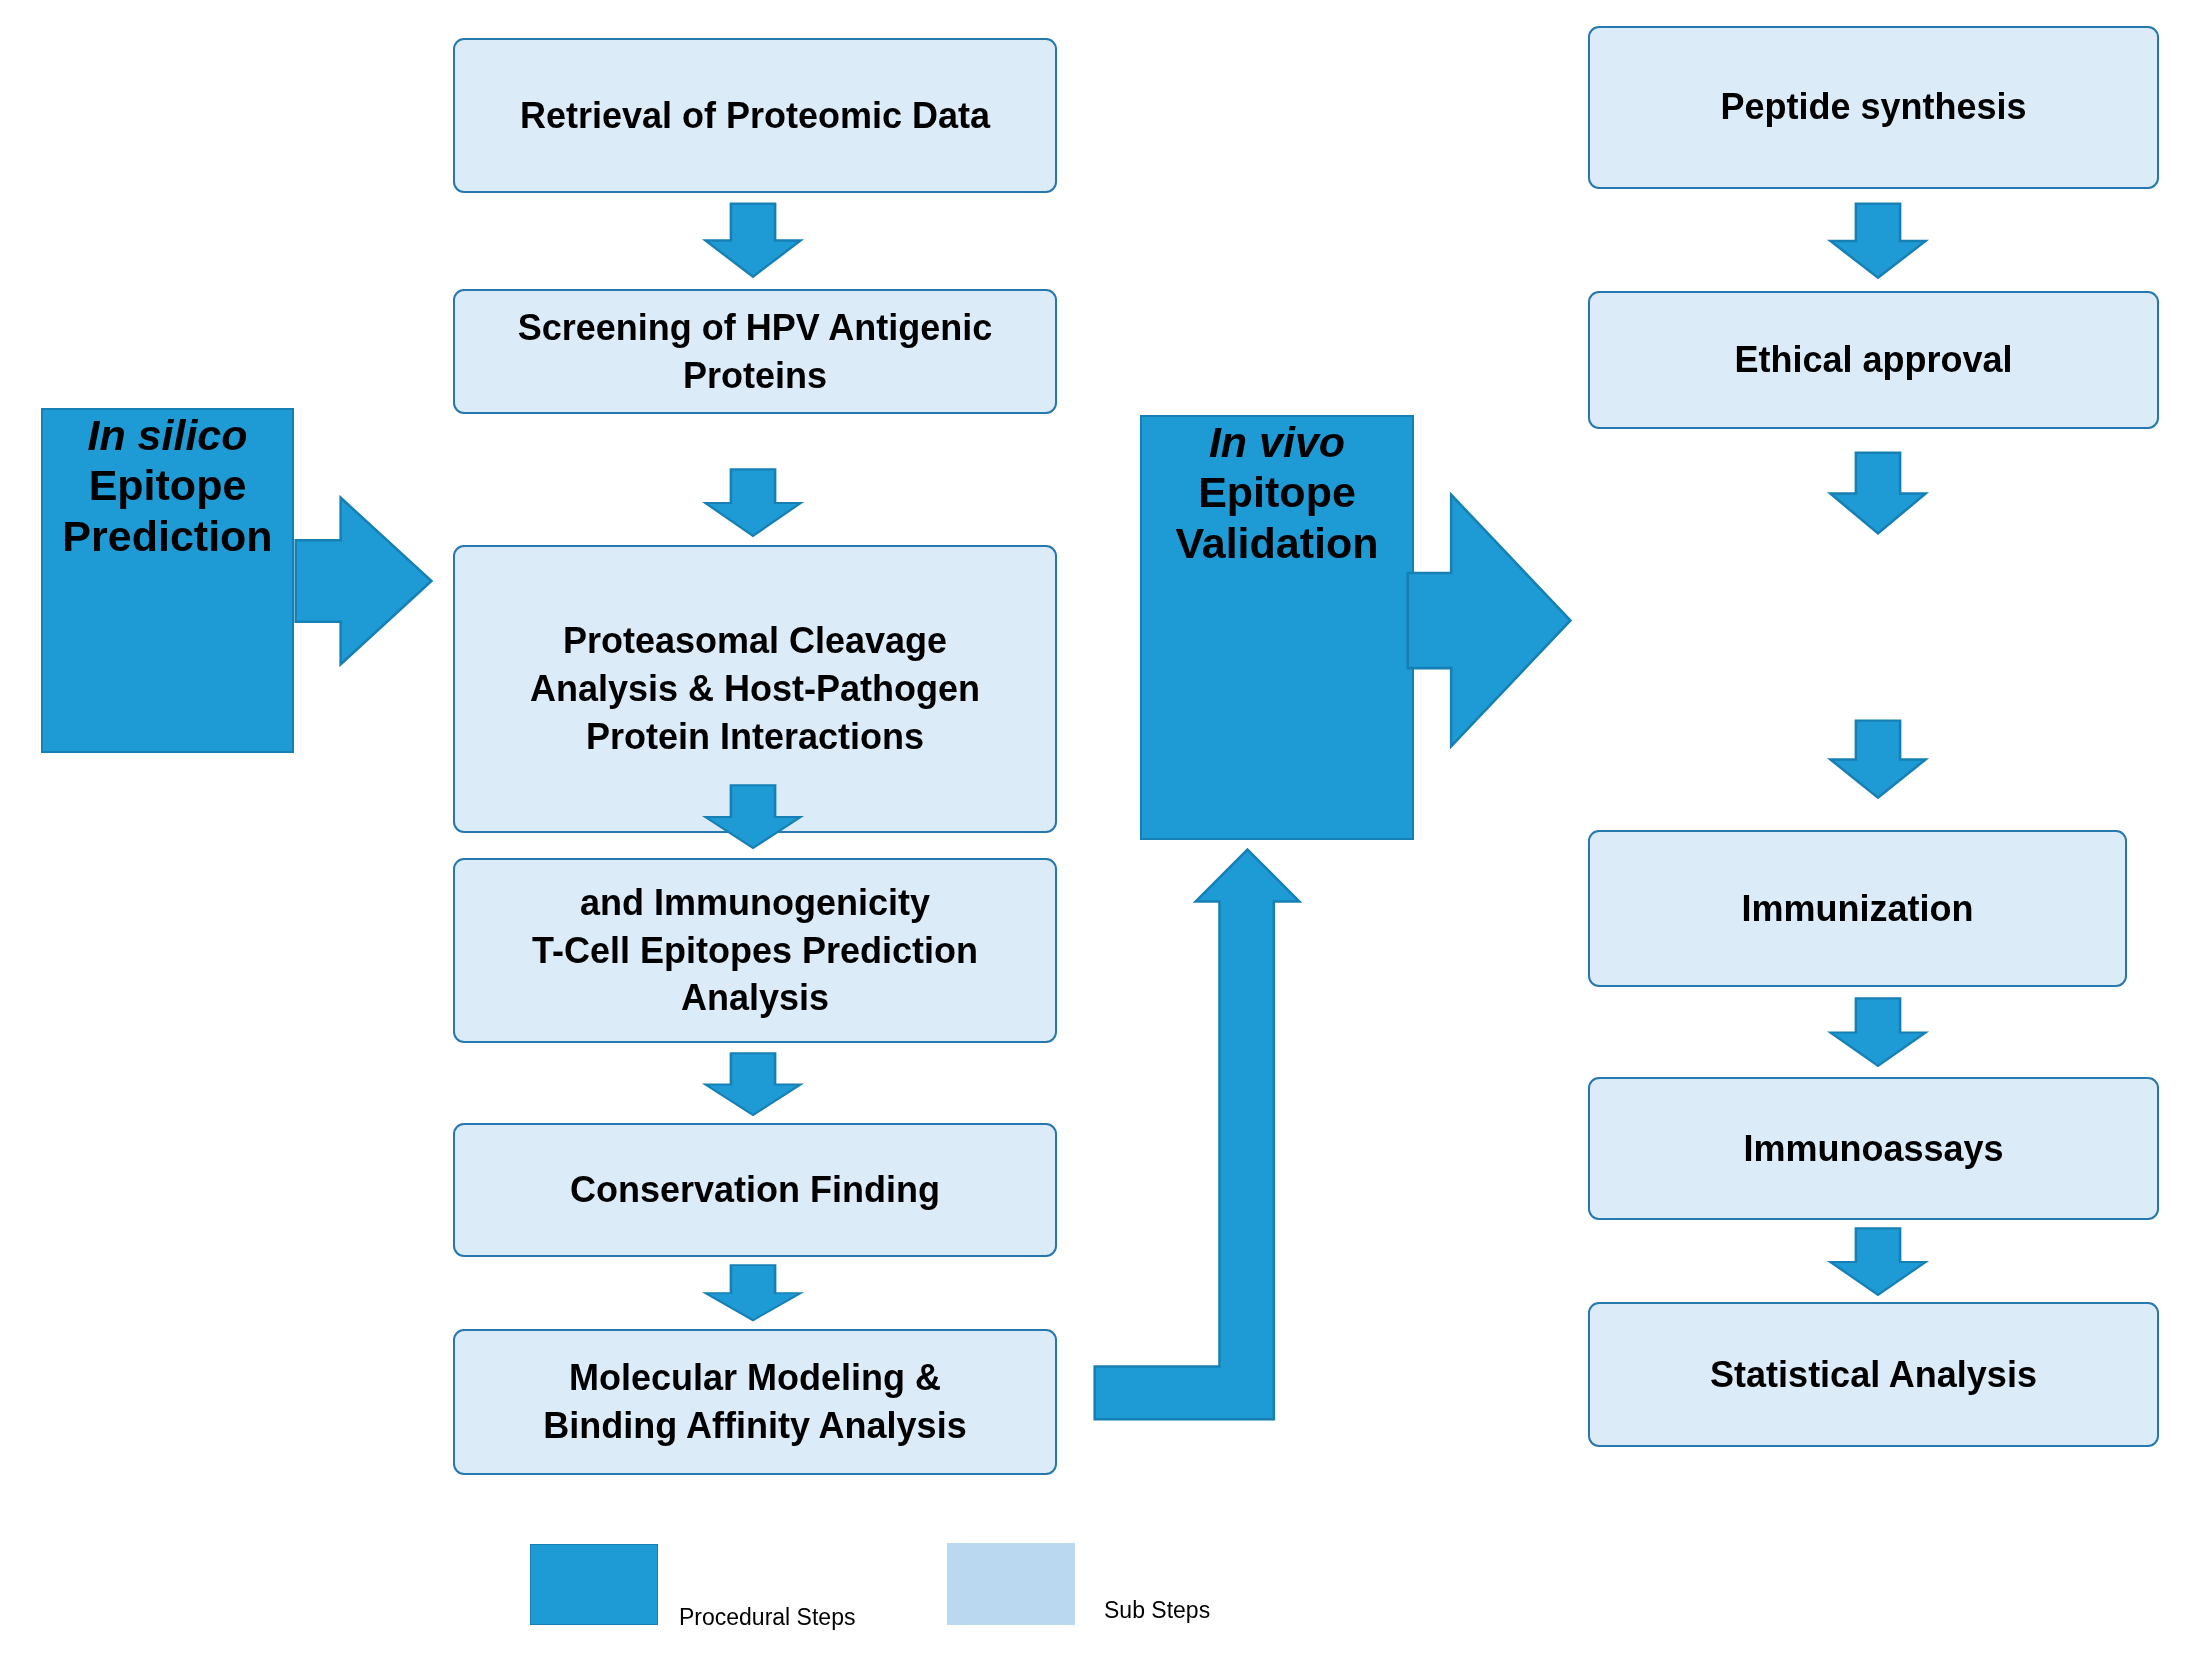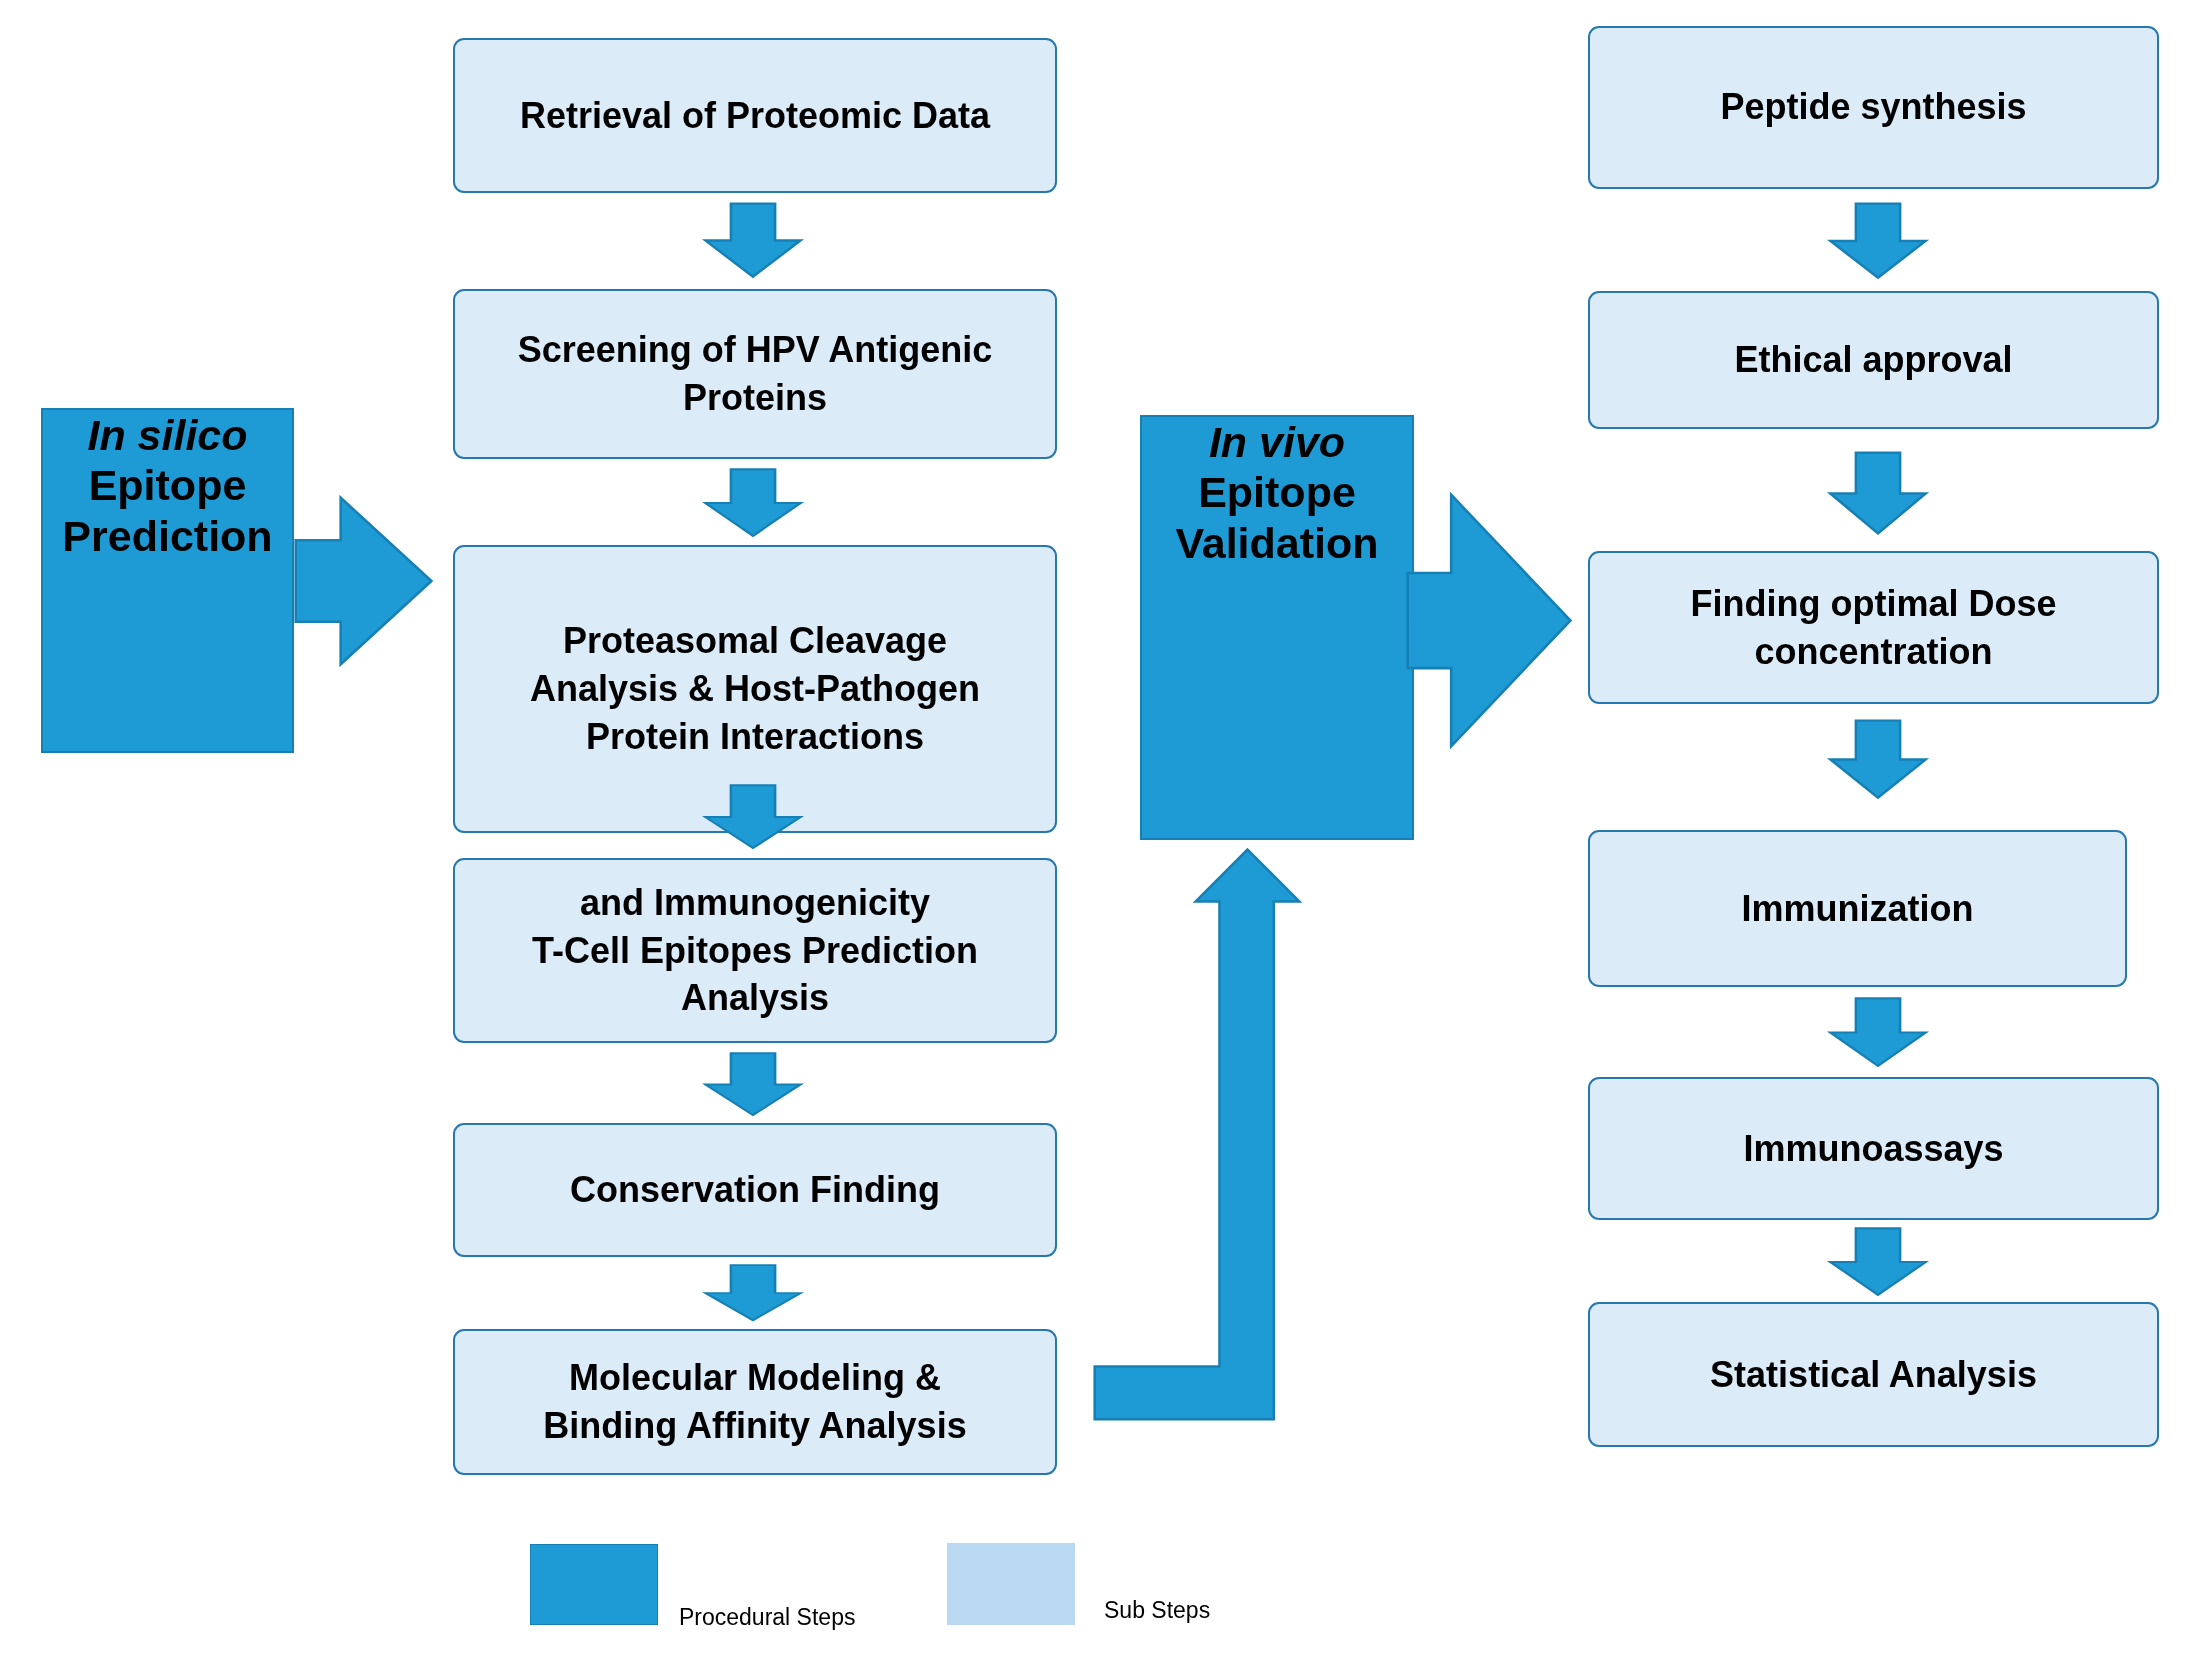--- a/index.html
+++ b/index.html
@@ -82,21 +82,21 @@
     <polygon points="2,52 55,52 55,2 162,100 55,198 55,148 2,148"></polygon>
   </svg>
 
   <div class="substep" style="left:453px;top:38px;width:604px;height:155px">
     <span class="line">Retrieval of Proteomic Data</span>
   </div>
   <svg class="block-arrow" style="left:702px;top:202px;width:102px;height:77px" viewBox="0 0 120 100" preserveAspectRatio="none">
     <polygon points="34,2 86,2 86,50 116,50 60,97 4,50 34,50"></polygon>
   </svg>
 
-  <div class="substep" style="left:453px;top:289px;width:604px;height:170px">
+  <div class="substep" style="left:453px;top:289px;width:604px;height:125px">
     <span class="line">Screening of HPV Antigenic</span>
     <span class="line">Proteins</span>
   </div>
   <svg class="block-arrow" style="left:702px;top:468px;width:102px;height:70px" viewBox="0 0 120 100" preserveAspectRatio="none">
     <polygon points="34,2 86,2 86,50 116,50 60,97 4,50 34,50"></polygon>
   </svg>
 
   <div class="substep" style="left:453px;top:545px;width:604px;height:288px">
     <span class="line">Proteasomal Cleavage</span>
     <span class="line">Analysis &amp; Host-Pathogen</span>
@@ -147,24 +147,20 @@
     <polygon points="34,2 86,2 86,50 116,50 60,97 4,50 34,50"></polygon>
   </svg>
 
   <div class="substep" style="left:1588px;top:291px;width:571px;height:138px">
     <span class="line">Ethical approval</span>
   </div>
   <svg class="block-arrow" style="left:1827px;top:451px;width:102px;height:85px" viewBox="0 0 120 100" preserveAspectRatio="none">
     <polygon points="34,2 86,2 86,50 116,50 60,97 4,50 34,50"></polygon>
   </svg>
 
-  <div class="substep" style="left:1588px;top:551px;width:571px;height:153px">
-    <span class="line">Finding optimal Dose</span>
-    <span class="line">concentration</span>
-  </div>
   <svg class="block-arrow" style="left:1827px;top:719px;width:102px;height:81px" viewBox="0 0 120 100" preserveAspectRatio="none">
     <polygon points="34,2 86,2 86,50 116,50 60,97 4,50 34,50"></polygon>
   </svg>
 
   <div class="substep" style="left:1588px;top:830px;width:539px;height:157px">
     <span class="line">Immunization</span>
   </div>
   <svg class="block-arrow" style="left:1827px;top:997px;width:102px;height:71px" viewBox="0 0 120 100" preserveAspectRatio="none">
     <polygon points="34,2 86,2 86,50 116,50 60,97 4,50 34,50"></polygon>
   </svg>

